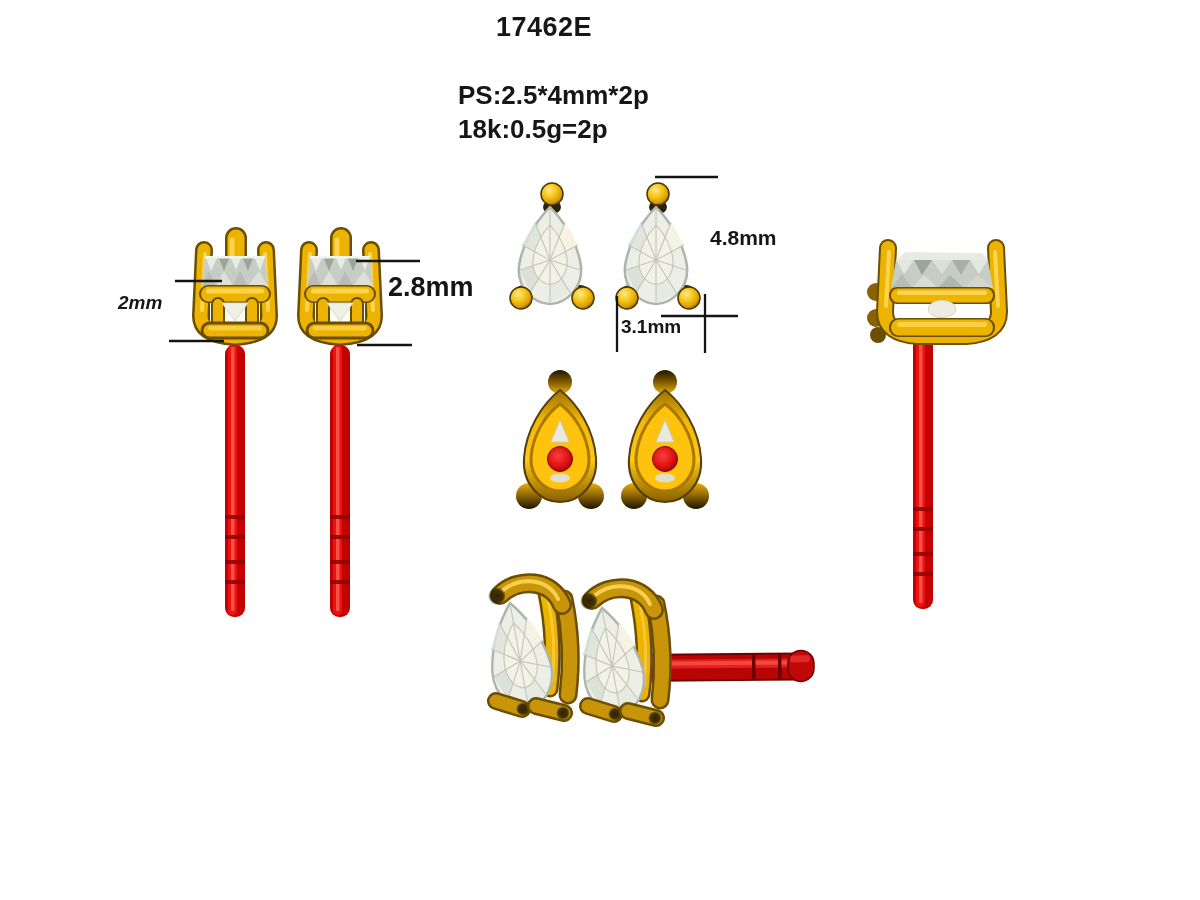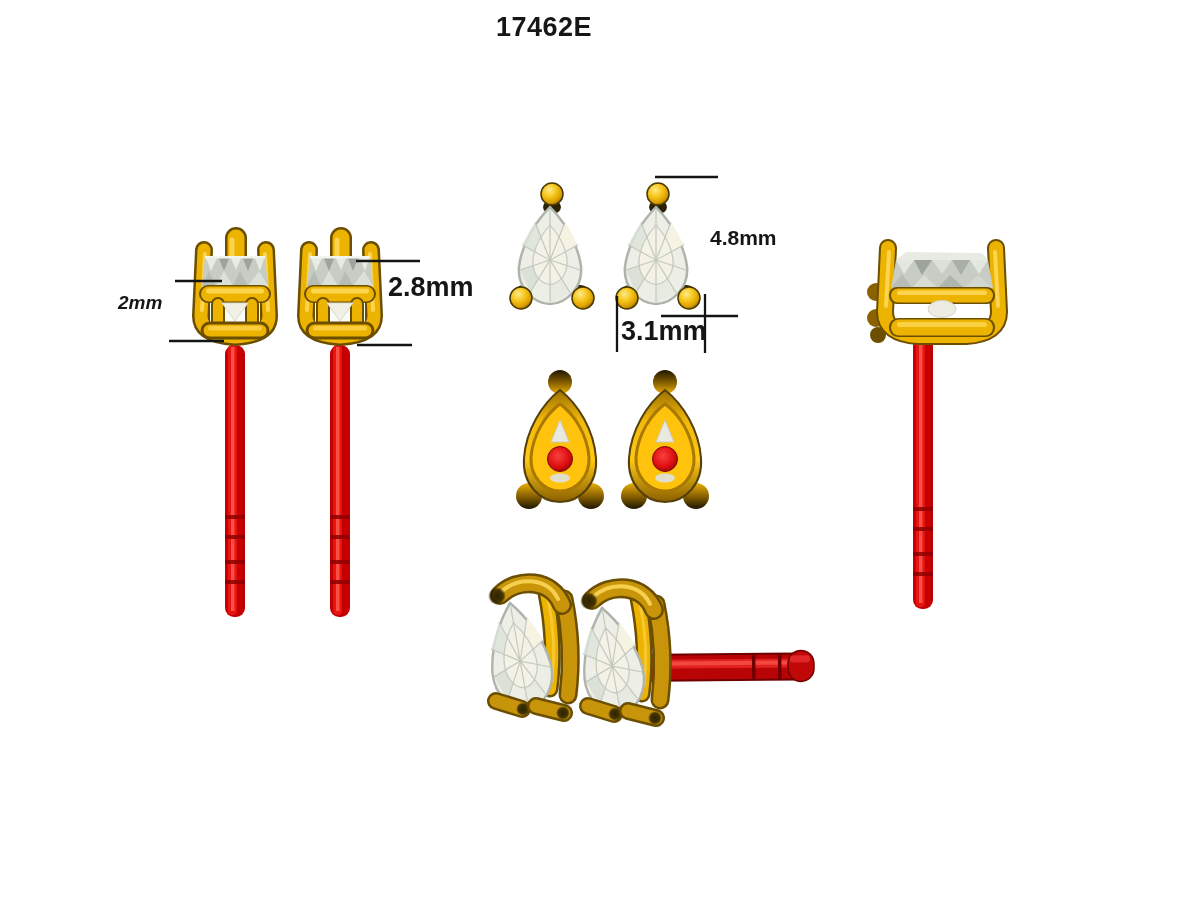--- a/index.html
+++ b/index.html
@@ -10,21 +10,21 @@
   #canvas{
     position:relative;width:1200px;height:900px;background:var(--bg);
     font-family:"Liberation Sans",sans-serif;overflow:hidden;
   }
   .lbl{position:absolute;font-weight:700;color:var(--ink);white-space:nowrap;}
   #title{top:12px;left:544px;transform:translateX(-50%);font-size:27px;letter-spacing:.5px;}
   #specs{top:78px;left:458px;font-size:26px;line-height:34px;}
   #dim-2mm{top:292px;left:118px;font-size:19px;font-style:italic;}
   #dim-28mm{top:272px;left:388px;font-size:27px;}
   #dim-48mm{top:226px;left:710px;font-size:21px;}
-  #dim-31mm{top:316px;left:621px;font-size:27px;}
+  #dim-31mm{top:316px;left:621px;font-size:19px;}
   svg{position:absolute;top:0;left:0;}
   .gold-out{stroke:var(--gold-out);fill:none;stroke-linecap:round;}
   .gold-mid{stroke:var(--gold);fill:none;stroke-linecap:round;}
   .gold-mid2{stroke:var(--gold-dark);fill:none;stroke-linecap:round;}
   .gold-hi{stroke:var(--gold-hi);fill:none;stroke-linecap:round;opacity:.85;}
   .gold-hi2{stroke:var(--gold-hi);fill:none;stroke-linecap:round;opacity:.55;}
   .dim{stroke:#141414;stroke-width:2.3;}
 </style>
 </head>
 <body>
@@ -239,18 +239,22 @@
       <line class="dim" x1="356" y1="261" x2="420" y2="261"></line>
       <line class="dim" x1="357" y1="345" x2="412" y2="345"></line>
       <line class="dim" x1="655" y1="177" x2="718" y2="177"></line>
       <line class="dim" x1="617" y1="296" x2="617" y2="352"></line>
       <line class="dim" x1="705" y1="294" x2="705" y2="353"></line>
       <line class="dim" x1="661" y1="316" x2="738" y2="316"></line>
     </g>
   </svg>
 
   <div id="title" class="lbl">17462E</div>
+  <div id="specs" class="lbl">
+    <div>PS:2.5*4mm*2p</div>
+    <div>18k:0.5g=2p</div>
+  </div>
   <div id="dim-2mm" class="lbl">2mm</div>
   <div id="dim-28mm" class="lbl">2.8mm</div>
   <div id="dim-48mm" class="lbl">4.8mm</div>
   <div id="dim-31mm" class="lbl">3.1mm</div>
 
 </div>
 
 </body></html>

